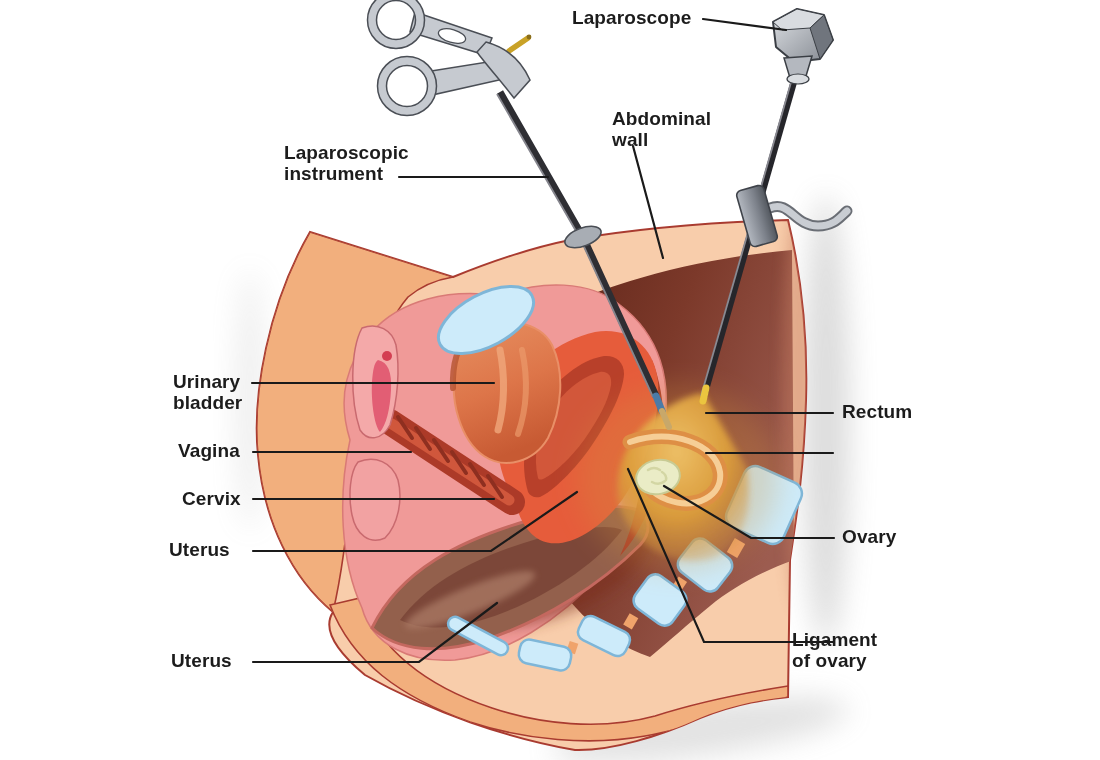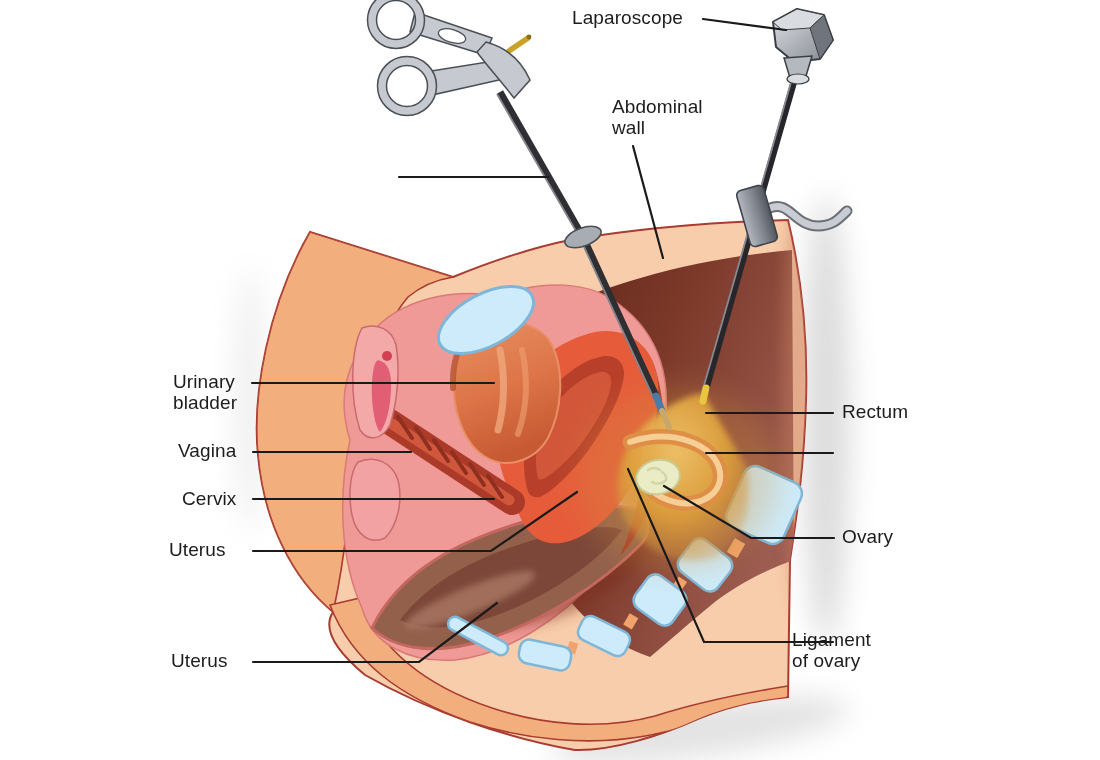--- a/index.html
+++ b/index.html
@@ -1,17 +1,17 @@
 <!DOCTYPE html>
 <html style="--background: #ffffff; --text: #1c1c1c; --leader_line: #1a1a1a; --skin_light: #f8cdab; --skin_dark: #f2af7d; --outline_red: #a93b30; --cavity_dark: #5a2115; --cavity_light: #9c5c50; --organ_pink: #f09a98; --bladder_orange: #dd7549; --uterus_red: #e65c3b; --canal_dark_red: #ac3a28; --vulva_pink: #e25e74; --rectum_brown: #93604c; --rectum_dark: #7a4537; --bone_blue: #cdebfa; --bone_blue_stroke: #7eb6d8; --light_beam: #dd9f3c; --fallopian_orange: #de8f45; --ovary_cream: #eaecc6; --instrument_dark: #2e2e33; --instrument_metal: #c6cad0; --gold_pin: #c9a227;"><head>
 <meta charset="utf-8">
 <style>
   html,body{margin:0;padding:0;background:#fff;}
   #canvas{position:relative;width:1100px;height:760px;background:var(--background,#fff);overflow:hidden;
-          font-family:"Liberation Sans",sans-serif;}
+          font-family:"Liberation Sans",sans-serif;font-weight:bold;}
   #art{position:absolute;left:0;top:0;}
   .lbl{position:absolute;font-size:19px;line-height:21px;color:var(--text,#1c1c1c);
        letter-spacing:.1px;white-space:normal;}
   .leader{stroke:var(--leader_line,#1a1a1a);stroke-width:2.2;fill:none;stroke-linecap:round;}
 </style>
 </head>
 <body>
 
 <div id="canvas">
 
@@ -230,21 +230,22 @@
     <polyline class="leader" points="253,551 491,551 577,492"></polyline>
     <polyline class="leader" points="253,662 419,662 497,603"></polyline>
     <polyline class="leader" points="833,413 706,413"></polyline>
     <polyline class="leader" points="833,453 706,453"></polyline>
     <polyline class="leader" points="834,538 751,538 664,486"></polyline>
     <polyline class="leader" points="833,642 704,642 628,469"></polyline>
   </g>
 </svg>
 
 <div class="lbl" style="left:572px;top:7px;width:125px;">Laparoscope</div>
-<div class="lbl" style="left:612px;top:96px;width:100px;">Abdominal wall</div>
+<div class="lbl" style="left:612px;top:108px;width:100px;">Abdominal wall</div>
+<div class="lbl" style="left:284px;top:142px;width:125px;">Laparoscopic instrument</div>
 <div class="lbl" style="left:173px;top:371px;width:80px;">Urinary bladder</div>
 <div class="lbl" style="left:178px;top:440px;width:80px;">Vagina</div>
 <div class="lbl" style="left:182px;top:488px;width:80px;">Cervix</div>
 <div class="lbl" style="left:169px;top:539px;width:80px;">Uterus</div>
 <div class="lbl" style="left:171px;top:650px;width:80px;">Uterus</div>
 <div class="lbl" style="left:842px;top:401px;width:70px;">Rectum</div>
 <div class="lbl" style="left:842px;top:526px;width:70px;">Ovary</div>
 <div class="lbl" style="left:792px;top:629px;width:95px;">Ligament of ovary</div>
 
 </div>

